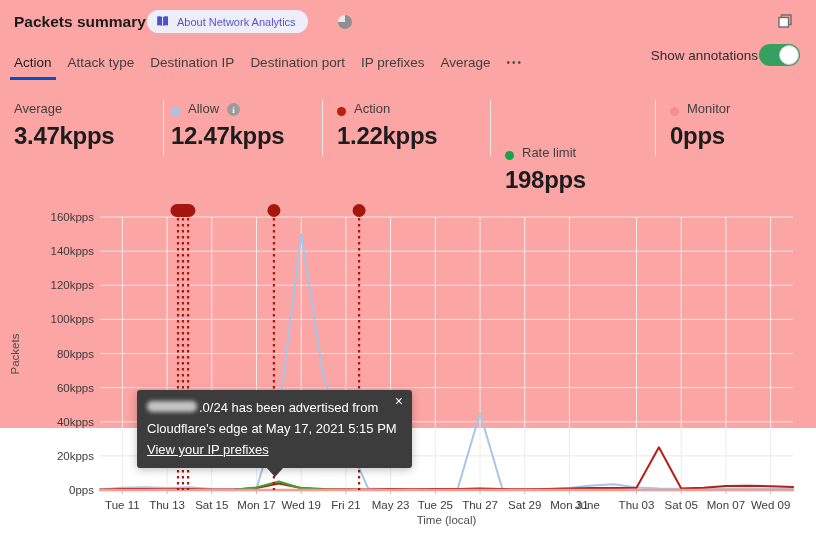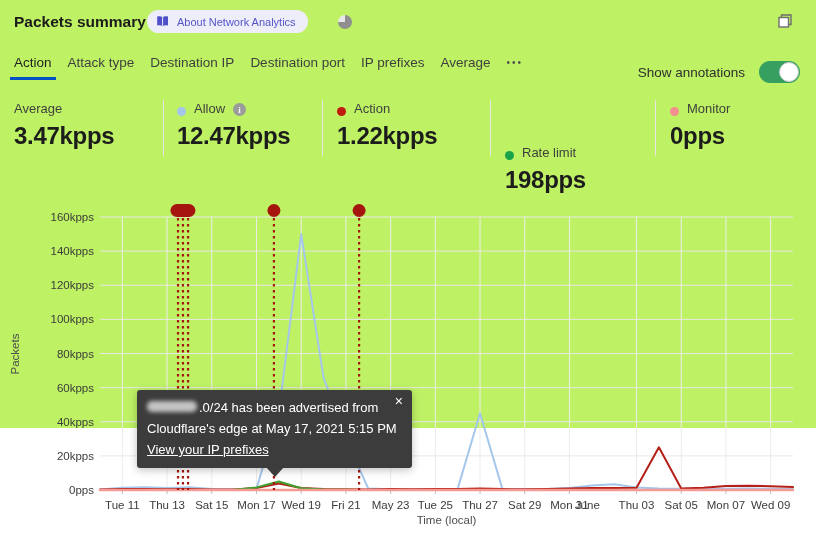--- a/index.html
+++ b/index.html
@@ -1,35 +1,35 @@
 <!DOCTYPE html>
 <html><head>
 <meta charset="utf-8">
 <style>
   * { margin:0; padding:0; box-sizing:border-box; }
   html,body { width:816px; height:545px; background:#ffffff; overflow:hidden;
     font-family:"Liberation Sans","DejaVu Sans",sans-serif; }
-  .app { position:relative; width:816px; height:428px; background:#bef264; }
+  .app { position:relative; width:816px; height:428px; background:#fca5a5; }
 
   
   .title { position:absolute; left:14px; top:13px; font-size:15.5px; font-weight:700; color:#1b1b1b; }
   .badge { position:absolute; left:147px; top:10px; height:23px; display:flex; align-items:center; gap:7px;
     padding:0 12px 0 9px; background:#eeedfa; border-radius:12px; cursor:pointer; }
   .badge-label { font-size:11px; color:#5456c8; }
   .pie-icon { position:absolute; left:338px; top:15px; width:14px; height:14px; border-radius:50%;
     background:conic-gradient(from 270deg, #e9e9e9 0 25%, #8f8f8f 25% 100%); }
   .restore-btn { position:absolute; right:22px; top:12px; width:18px; height:18px; cursor:pointer; }
 
   
   .tabs { position:absolute; left:14px; top:55px; display:flex; gap:16px; align-items:center; }
   .tab { font-size:13.5px; color:#3f3f3f; cursor:pointer; position:relative; padding-bottom:4px; }
   .tab.active { color:#1f1f1f; }
   .tab.active::after { content:""; position:absolute; left:-4px; right:-4px; bottom:-6px; height:3px; background:#0051c3; }
   .tab-more { font-size:10px; color:#4c4c4c; letter-spacing:2px; cursor:pointer; padding-bottom:4px; }
-  .annot-ctl { position:absolute; right:16px; top:61px; display:flex; align-items:center; gap:14px;text-align:center; }
+  .annot-ctl { position:absolute; right:16px; top:44px; display:flex; align-items:center; gap:1px;text-align:center; }
   .annot-label { font-size:13.5px; color:#2e2e2e; }
   .toggle { position:relative; width:41px; height:22px; border-radius:11px; background:#35a05f; cursor:pointer; }
   .toggle-knob { position:absolute; right:1px; top:1px; width:20px; height:20px; border-radius:50%;
     background:#fff; border:1px solid #c9c9c9; }
 
   
   .stat { position:absolute; top:100px; }
   .stat-head { display:flex; align-items:flex-end; gap:8px; height:16px; }
   .stat-label { font-size:13px; color:#3f3f3f; }
   .dot { width:9px; height:9px; border-radius:50%; display:inline-block; }
@@ -93,21 +93,21 @@
       </span>
   </div>
 
   <div class="stat" style="left:14px;">
     <div class="stat-head">
         <span class="stat-label">Average</span>
       </div>
     <div class="stat-value">3.47kpps</div>
   </div>
   <div class="sep" style="left:163px;"></div>
-  <div class="stat" style="left:177px;">
+  <div class="stat" style="left:171px;">
     <div class="stat-head">
       <span class="dot" style="background: rgb(164, 198, 234);"></span>
       <span class="stat-label">Allow</span>
       <span class="info-icon">i</span>
     </div>
     <div class="stat-value">12.47kpps</div>
   </div>
   <div class="sep" style="left:322px;"></div>
   <div class="stat" style="left:337px;">
     <div class="stat-head">

